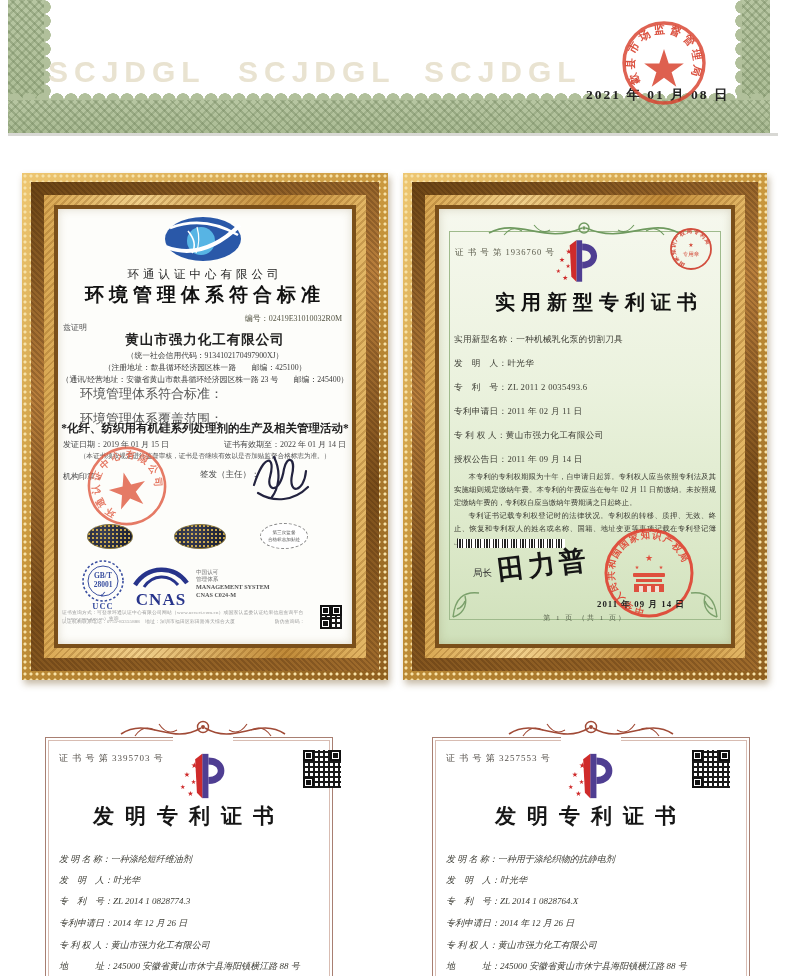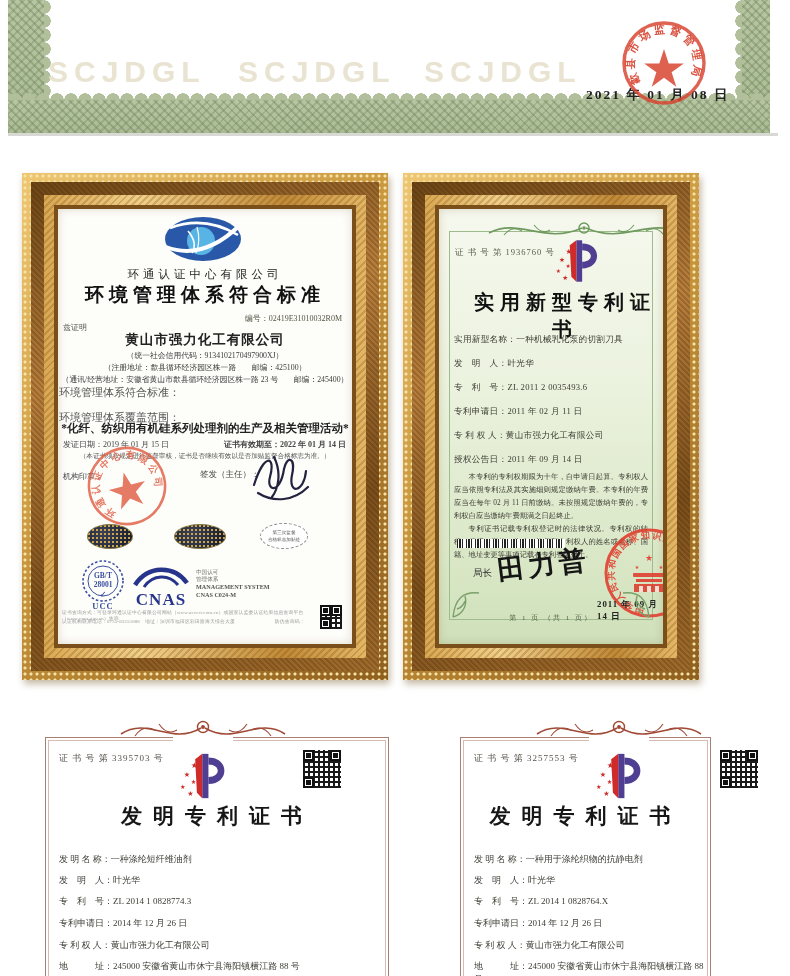--- a/index.html
+++ b/index.html
@@ -36,21 +36,21 @@
   .paper.green{background:linear-gradient(180deg,#f6f8ee 0%,#ebf2de 40%,#dbe8c8 78%,#cfe0ba 100%);}
   
   .c-center{position:absolute;left:0;right:0;text-align:center;}
   .small8{font-size:8px;color:#444;}
   .env-issuer{top:58px;font-size:11.5px;letter-spacing:4px;color:#222;}
   .env-title{top:73px;font-size:19px;font-weight:600;letter-spacing:5px;color:#111;}
   .env-no{position:absolute;right:10px;top:104px;font-size:8px;color:#554;}
   .env-hereby{position:absolute;left:5px;top:113px;font-size:8px;color:#555;}
   .env-company{top:122px;font-size:13.5px;font-weight:bold;color:#222;letter-spacing:1px;}
   .env-line{font-size:7.8px;color:#3a3a3a;}
-  .env-stdlabel{position:absolute;left:1px;font-size:11px;color:#555;}
+  .env-stdlabel{position:absolute;left:22px;font-size:13px;color:#555;}
   .env-std{top:185px;font-size:14.5px;font-weight:bold;color:#111;letter-spacing:.5px;}
   .env-scope{top:212px;font-size:11.5px;font-weight:bold;color:#222;}
   .env-note{top:243px;font-size:6.6px;color:#555;}
   .holo{position:absolute;border-radius:50%;
         background:radial-gradient(#c9a84e .8px,transparent 1.1px),radial-gradient(circle at 35% 35%,#3c4157,#141828);
         background-size:4px 4px,100% 100%;box-shadow:inset 0 0 0 1px #8d7a3a;}
   .badge{position:absolute;border:1px dashed #888;border-radius:50%;color:#555;
          display:flex;flex-direction:column;align-items:center;justify-content:center;font-size:4.6px;line-height:1.6;background:#fff;}
   .accred{position:absolute;line-height:1.25;color:#6a6a6a;}
   .accred .cn{font-size:5.6px;}
@@ -77,21 +77,21 @@
   .dir-sign{position:absolute;left:58px;top:338px;font-size:27px;font-weight:bold;color:#151515;
             transform:rotate(-7deg);letter-spacing:4px;}
   .seal-date{position:absolute;left:158px;top:390px;font-size:8.8px;font-weight:600;letter-spacing:1px;color:#222;}
   .page-note{top:404px;font-size:7px;color:#55604a;letter-spacing:2px;}
   
   .bcert{position:absolute;top:710px;height:266px;}
   .bbox{position:absolute;left:0;right:0;top:27px;bottom:-40px;border:1.5px solid #a87f72;}
   .bbox::before{content:"";position:absolute;inset:2px;border:.5px solid #d8bcb2;}
   .b-no{position:absolute;left:14px;top:42px;font-size:9px;color:#55504a;letter-spacing:1px;}
   .b-title{top:92px;font-size:21px;font-weight:600;letter-spacing:11px;color:#161616;}
-  .bfield{position:absolute;left:14px;font-size:9px;color:#3c3c34;}
+  .bfield{position:absolute;left:14px;font-size:9px;color:#3c3c34;font-style:italic;}
   
   .sealsvg{position:absolute;opacity:.92;}
   .sig-label{position:absolute;font-size:8.5px;color:#444;}
   .flourish{position:absolute;}
 </style>
 </head>
 <body>
 
 <div class="page">
 
@@ -141,21 +141,21 @@
       <div class="env-no">编号：02419E31010032R0M</div>
       <div class="env-hereby">兹证明</div>
       <div class="c-center env-company">黄山市强力化工有限公司</div>
       <div class="c-center env-line" style="top:141px;">（统一社会信用代码：9134102170497900XJ）</div>
       <div class="c-center env-line" style="top:153px;">（注册地址：歙县循环经济园区株一路　　邮编：425100）</div>
       <div class="c-center env-line" style="top:165px;">（通讯/经营地址：安徽省黄山市歙县循环经济园区株一路 23 号　　邮编：245400）</div>
       <div class="env-stdlabel" style="top:176px;">环境管理体系符合标准：</div>
       <div class="env-stdlabel" style="top:201px;">环境管理体系覆盖范围：</div>
       <div class="c-center env-scope">*化纤、纺织用有机硅系列处理剂的生产及相关管理活动*</div>
       <div class="abs small8" style="left:5px;top:230px;text-align:center;">发证日期：2019 年 01 月 15 日</div>
-      <div class="abs small8" style="right:6px;top:230px;font-weight:bold;">证书有效期至：2022 年 01 月 14 日</div>
+      <div class="abs small8" style="right:6px;top:230px;">证书有效期至：2022 年 01 月 14 日</div>
       <div class="c-center env-note">（本证书须按规定进行监督审核，证书是否继续有效以是否加贴监督合格标志为准。）</div>
 
       <div class="abs small8" style="left:5px;top:262px;">机构印章：</div>
       <svg class="sealsvg" style="left:28px;top:236px;opacity:.8;transform:rotate(-14deg);" width="82" height="82" viewBox="0 0 82 82">
         <circle cx="41" cy="41" r="38" fill="none" stroke="#e05a40" stroke-width="2.6"></circle>
         <path id="envArc" d="M41,69 a28,28 0 1 1 0.01,0" fill="none"></path>
         <text font-size="9.5" fill="#e05a40" letter-spacing="3" font-weight="bold">
           <textPath href="#envArc" startOffset="10%">环通认证中心有限公司</textPath>
         </text>
         <path d="M41 27 l4.4 13.5 14.2 0 -11.5 8.3 4.4 13.5 -11.5 -8.3 -11.5 8.3 4.4 -13.5 -11.5 -8.3 14.2 0 z" fill="#e05a40"></path>
@@ -199,21 +199,21 @@
                   <i class="tr"></i>
                   <i class="bl"></i>
                 </div>
     </div>
    </div>
           </div>
         </div>
       </div>
   </div>
 
-  <div class="frame" style="left:403px;width:296px;">
+  <div class="frame" style="left:403px;width:364px;">
    <div class="fb1">
         <div class="fb2">
           <div class="fb3">
             <div class="fb4">
     <div class="paper green">
       <div class="up-border"></div>
 
       <svg class="flourish" style="left:45px;top:6px;" width="200" height="30" viewBox="0 0 200 30">
         <path d="M5,18 C35,2 60,30 98,13 M195,18 C165,2 140,30 102,13" stroke="#6f9a5f" stroke-width="1.6" fill="none"></path>
         <path d="M20,20 q8,-10 18,-4 M180,20 q-8,-10 -18,-4 M50,10 q8,10 16,5 M150,10 q-8,10 -16,5" stroke="#6f9a5f" stroke-width="1.1" fill="none"></path>
@@ -287,21 +287,21 @@
       <svg class="flourish" style="right:12px;top:378px;transform:scaleX(-1);" width="30" height="32" viewBox="0 0 30 32">
         <path d="M2,30 C4,12 12,4 28,6 M2,30 C10,28 17,20 14,9 M6,22 q6,-2 8,-8" stroke="#7ba06b" stroke-width="1.4" fill="none"></path>
       </svg>
     </div>
    </div>
           </div>
         </div>
       </div>
   </div>
 
-  <div class="bcert" style="left:45px;width:344px;">
+  <div class="bcert" style="left:45px;width:288px;">
     <div class="bbox"></div>
     <svg class="flourish" style="left:68px;top:2px;" width="180" height="34" viewBox="0 0 180 34">
       <rect x="60" y="22" width="60" height="8" fill="#fff"></rect>
       <path d="M8,22 C35,4 58,34 88,16 M172,22 C145,4 122,34 92,16" stroke="#a04a36" stroke-width="1.6" fill="none"></path>
       <path d="M22,24 q8,-12 20,-6 M158,24 q-8,-12 -20,-6 M46,12 q8,12 18,6 M134,12 q-8,12 -18,6" stroke="#a04a36" stroke-width="1.1" fill="none"></path>
       <circle cx="90" cy="15" r="5.5" fill="none" stroke="#a04a36" stroke-width="1.4"></circle>
       <circle cx="90" cy="15" r="2" fill="#a04a36"></circle>
     </svg>
     <div class="b-no">证 书 号 第 3395703 号</div>
     <svg class="abs" style="left:128px;top:38px;" width="62" height="56" viewBox="0 0 70 62">
@@ -321,21 +321,21 @@
       </div>
     <div class="c-center b-title">发明专利证书</div>
     <div class="bfield" style="top:143px;"><span>发 明 名 称：</span><span>一种涤纶短纤维油剂</span></div>
     <div class="bfield" style="top:164px;"><span>发　明　人：</span><span>叶光华</span></div>
     <div class="bfield" style="top:185px;"><span>专　利　号：</span><span>ZL 2014 1 0828774.3</span></div>
     <div class="bfield" style="top:207px;"><span>专利申请日：</span><span>2014 年 12 月 26 日</span></div>
     <div class="bfield" style="top:229px;"><span>专 利 权 人：</span><span>黄山市强力化工有限公司</span></div>
     <div class="bfield" style="top:250px;"><span>地　　　址：</span><span>245000 安徽省黄山市休宁县海阳镇横江路 88 号</span></div>
   </div>
 
-  <div class="bcert" style="left:432px;width:251px;margin-left:28px;">
+  <div class="bcert" style="left:432px;width:318px;">
     <div class="bbox"></div>
     <svg class="flourish" style="left:69px;top:2px;" width="180" height="34" viewBox="0 0 180 34">
       <rect x="60" y="22" width="60" height="8" fill="#fff"></rect>
       <path d="M8,22 C35,4 58,34 88,16 M172,22 C145,4 122,34 92,16" stroke="#a04a36" stroke-width="1.6" fill="none"></path>
       <path d="M22,24 q8,-12 20,-6 M158,24 q-8,-12 -20,-6 M46,12 q8,12 18,6 M134,12 q-8,12 -18,6" stroke="#a04a36" stroke-width="1.1" fill="none"></path>
       <circle cx="90" cy="15" r="5.5" fill="none" stroke="#a04a36" stroke-width="1.4"></circle>
       <circle cx="90" cy="15" r="2" fill="#a04a36"></circle>
     </svg>
     <div class="b-no">证 书 号 第 3257553 号</div>
     <svg class="abs" style="left:129px;top:38px;" width="62" height="56" viewBox="0 0 70 62">

